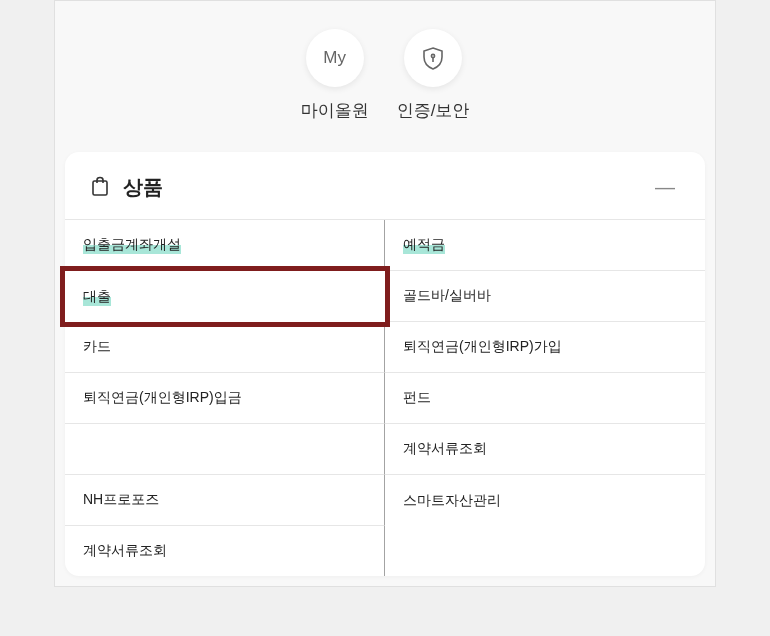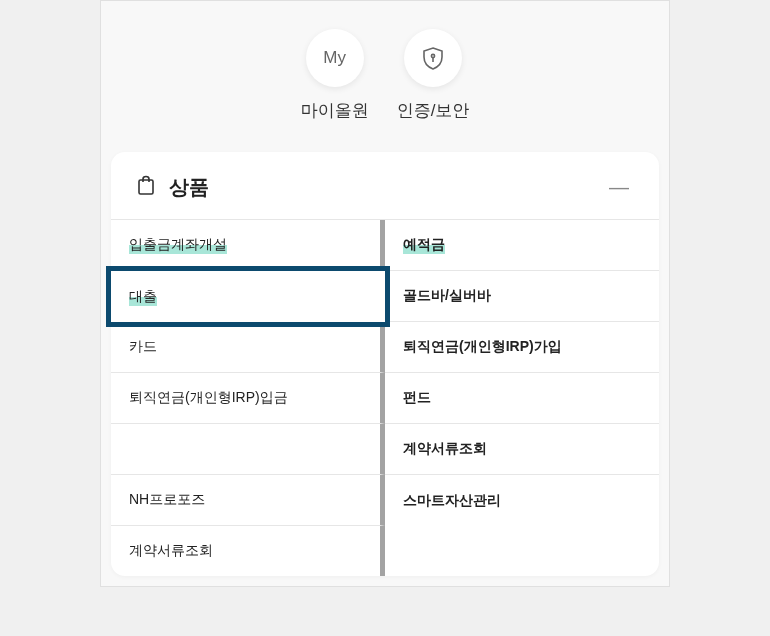--- a/index.html
+++ b/index.html
@@ -10,21 +10,21 @@
     body {
       font-family: -apple-system, BlinkMacSystemFont, "Segoe UI", sans-serif;
       background: #f0f0f0;
       width: 770px;
       height: 636px;
       display: flex;
       align-items: flex-start;
       justify-content: center;
     }
     .container {
-      width: 570px;
+      width: 662px;
       background: #f8f8f8;
       border: 1px solid #e0e0e0;
       padding: 0;
       margin-top: 0;
     }
     .quick-menu {
       display: flex;
       justify-content: center;
       gap: 28px;
       padding: 28px 10px 20px;
@@ -61,20 +61,21 @@
       box-shadow: 0 1px 4px rgba(0,0,0,0.04);
     }
     .card-header {
       display: flex;
       align-items: center;
       justify-content: space-between;
       padding: 22px 24px 18px;
     }
     .card-header-left {
       display: flex;
+      align-items: center;
       gap: 12px;
     }
     .card-title {
       font-size: 20px;
       font-weight: 700;
       color: #222;
     }
     .collapse-icon {
       font-size: 20px;
       color: #888;
@@ -82,39 +83,38 @@
       padding: 0 6px;
     }
     .grid {
       display: grid;
       grid-template-columns: 1fr 1fr;
       border-top: 1px solid #e6e6e6;
     }
     .cell {
       padding: 16px 18px;
       border-bottom: 1px solid #e6e6e6;
-      border-right: 5px solid #a3a3a3;
+      border-right: 1px solid #a3a3a3;
       font-size: 14px;
       color: #222;
       min-height: 48px;
       display: flex;
       align-items: center;
       cursor: pointer;
       position: relative;
     }
     .cell:nth-child(2n) {
       border-right: none;
-      font-weight: bold;
     }
     .cell span.highlight {
       background: linear-gradient(to top, #a8e6d8 48%, transparent 48%);
       display: inline;
     }
     .cell-emphasis {
-      border: 5px solid #0c4a6e;
+      border: 5px solid #7f1d1d;
       margin: -5px;
       z-index: 5;
       background: #fff;
     }
     .cell.last-row {
       border-bottom: none;
     }
     .icon-svg {
       display: block;
     }

